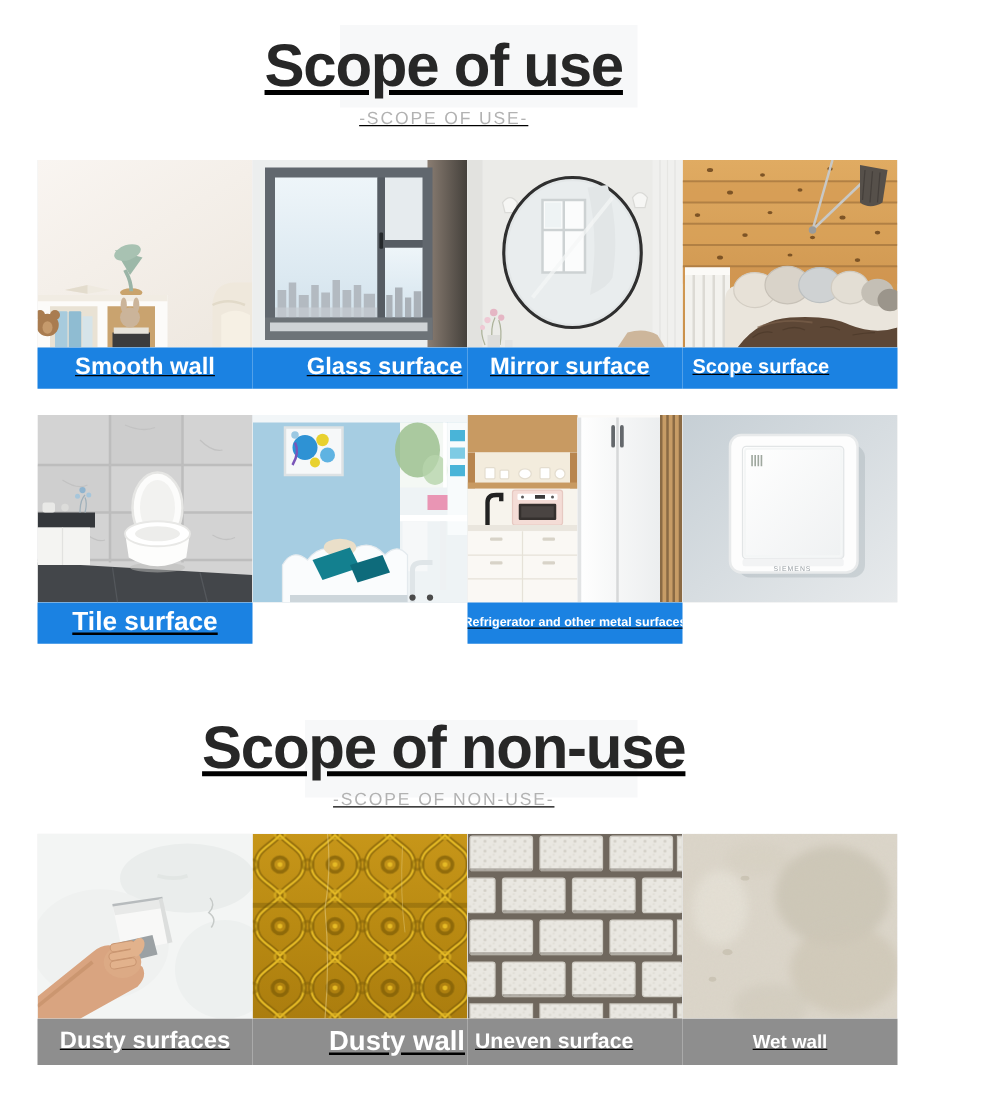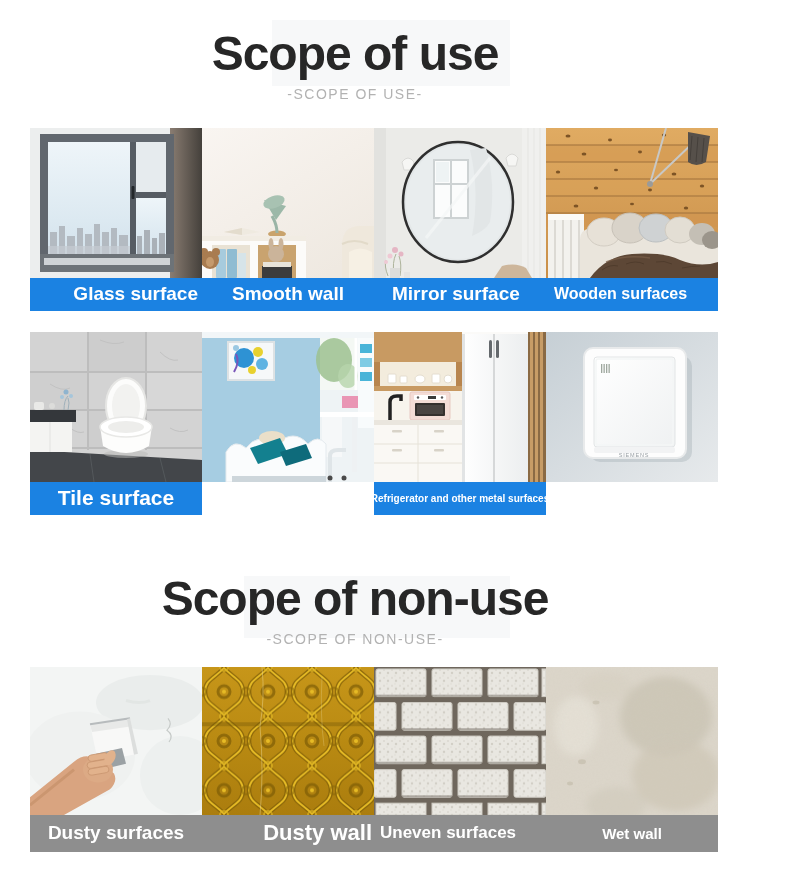--- a/index.html
+++ b/index.html
@@ -1,18 +1,18 @@
 <!DOCTYPE html>
 <html style="--accent: #1b82e2; --gray: #8e8e8e;"><head>
 <meta charset="utf-8">
 <style>
   :root{ --accent:#1b82e2; --gray:#8e8e8e; }
   html,body{margin:0;padding:0;}
   body{width:790px;height:885px;background:#ffffff;font-family:"Liberation Sans",sans-serif;overflow:hidden;}
-  .page{position:relative;width:710px;height:885px;}
+  .page{position:relative;width:710px;height:885px;text-decoration:underline;}
   .hl{position:absolute;background:#f7f8f9;z-index:0;}
   #hl1{left:272px;top:20px;width:238px;height:66px;}
   #hl2{left:244px;top:576px;width:266px;height:62px;}
   .sec-head{position:relative;text-align:center;z-index:1;}
   .sec-head h1{margin:0;font-size:48px;line-height:1.1;font-weight:bold;color:#272727;letter-spacing:-1px;}
   .sec-head .sub{margin-top:5px;font-size:14px;color:#b2b2b2;letter-spacing:1.5px;}
   #head1{padding-top:28px;}
   #head2{margin-top:58px;}
   .grid{display:grid;grid-template-columns:repeat(4,172px);justify-content:space-between;row-gap:21px;margin:0 30px;}
   #grid1{margin-top:26px;}
@@ -37,68 +37,20 @@
 
   <div class="hl" id="hl1"></div>
   <div class="hl" id="hl2"></div>
 
   <div class="sec-head" id="head1">
     <h1>Scope of use</h1>
     <div class="sub">-SCOPE OF USE-</div>
   </div>
 
   <div class="grid" id="grid1">
-
-    <div class="tile">
-      <div class="photo">
-        <svg viewBox="0 0 172 150" preserveAspectRatio="none">
-          <defs>
-            <linearGradient id="a2sky" x1="0" y1="0" x2="0" y2="1">
-                <stop offset="0" stop-color="#eef5f9"></stop>
-                <stop offset="0.7" stop-color="#dce9f1"></stop>
-                <stop offset="1" stop-color="#d3e2ec"></stop>
-              </linearGradient>
-            <linearGradient id="a2wall" x1="0" y1="0" x2="1" y2="0">
-                <stop offset="0" stop-color="#8a7d72"></stop>
-                <stop offset="1" stop-color="#44403b"></stop>
-              </linearGradient>
-          </defs>
-          <rect width="172" height="150" fill="#eceeee"></rect>
-          <rect x="140" y="0" width="32" height="150" fill="url(#a2wall)"></rect>
-          <rect x="10" y="6" width="134" height="138" fill="#61676e"></rect>
-          <rect x="18" y="14" width="82" height="112" fill="url(#a2sky)"></rect>
-          <rect x="106" y="14" width="30" height="50" fill="#e6ebee"></rect>
-          <rect x="106" y="70" width="30" height="56" fill="url(#a2sky)"></rect>
-          <g fill="#b3bac1">
-            <rect x="20" y="104" width="7" height="22"></rect>
-              <rect x="29" y="98" width="6" height="28"></rect>
-            <rect x="37" y="108" width="8" height="18"></rect>
-              <rect x="47" y="100" width="6" height="26"></rect>
-            <rect x="55" y="106" width="7" height="20"></rect>
-              <rect x="64" y="96" width="6" height="30"></rect>
-            <rect x="72" y="104" width="7" height="22"></rect>
-              <rect x="81" y="100" width="6" height="26"></rect>
-            <rect x="89" y="107" width="9" height="19"></rect>
-          </g>
-          <rect x="18" y="118" width="82" height="8" fill="#c6ccd2" opacity="0.7"></rect>
-          <g fill="#aab1b8">
-            <rect x="107" y="108" width="5" height="18"></rect>
-              <rect x="114" y="102" width="6" height="24"></rect>
-            <rect x="122" y="110" width="5" height="16"></rect>
-              <rect x="129" y="105" width="6" height="21"></rect>
-          </g>
-          <rect x="100" y="14" width="6" height="112" fill="#565c63"></rect>
-          <rect x="106" y="64" width="30" height="6" fill="#565c63"></rect>
-          <rect x="101.5" y="58" width="3" height="13" rx="1" fill="#23272b"></rect>
-          <rect x="10" y="126" width="134" height="18" fill="#6d7378"></rect>
-          <rect x="14" y="130" width="126" height="7" fill="#cfd3d6"></rect>
-        </svg>
-      </div>
-      <div class="bar fs19 right pr4">Glass surface</div>
-    </div>
 
     <div class="tile">
       <div class="photo">
         <svg viewBox="0 0 172 150" preserveAspectRatio="none">
           <defs>
               <linearGradient id="a1w" x1="0" y1="0" x2="0.7" y2="1">
                 <stop offset="0" stop-color="#f9f5f1"></stop>
                 <stop offset="1" stop-color="#efe9e1"></stop>
               </linearGradient>
             </defs>
@@ -129,20 +81,68 @@
           <circle cx="8" cy="132" r="9" fill="#a97c50"></circle>
           <ellipse cx="8" cy="134" rx="4" ry="5" fill="#c59a6c"></ellipse>
         </svg>
       </div>
       <div class="bar fs19">Smooth wall</div>
     </div>
 
     <div class="tile">
       <div class="photo">
         <svg viewBox="0 0 172 150" preserveAspectRatio="none">
+          <defs>
+            <linearGradient id="a2sky" x1="0" y1="0" x2="0" y2="1">
+                <stop offset="0" stop-color="#eef5f9"></stop>
+                <stop offset="0.7" stop-color="#dce9f1"></stop>
+                <stop offset="1" stop-color="#d3e2ec"></stop>
+              </linearGradient>
+            <linearGradient id="a2wall" x1="0" y1="0" x2="1" y2="0">
+                <stop offset="0" stop-color="#8a7d72"></stop>
+                <stop offset="1" stop-color="#44403b"></stop>
+              </linearGradient>
+          </defs>
+          <rect width="172" height="150" fill="#eceeee"></rect>
+          <rect x="140" y="0" width="32" height="150" fill="url(#a2wall)"></rect>
+          <rect x="10" y="6" width="134" height="138" fill="#61676e"></rect>
+          <rect x="18" y="14" width="82" height="112" fill="url(#a2sky)"></rect>
+          <rect x="106" y="14" width="30" height="50" fill="#e6ebee"></rect>
+          <rect x="106" y="70" width="30" height="56" fill="url(#a2sky)"></rect>
+          <g fill="#b3bac1">
+            <rect x="20" y="104" width="7" height="22"></rect>
+              <rect x="29" y="98" width="6" height="28"></rect>
+            <rect x="37" y="108" width="8" height="18"></rect>
+              <rect x="47" y="100" width="6" height="26"></rect>
+            <rect x="55" y="106" width="7" height="20"></rect>
+              <rect x="64" y="96" width="6" height="30"></rect>
+            <rect x="72" y="104" width="7" height="22"></rect>
+              <rect x="81" y="100" width="6" height="26"></rect>
+            <rect x="89" y="107" width="9" height="19"></rect>
+          </g>
+          <rect x="18" y="118" width="82" height="8" fill="#c6ccd2" opacity="0.7"></rect>
+          <g fill="#aab1b8">
+            <rect x="107" y="108" width="5" height="18"></rect>
+              <rect x="114" y="102" width="6" height="24"></rect>
+            <rect x="122" y="110" width="5" height="16"></rect>
+              <rect x="129" y="105" width="6" height="21"></rect>
+          </g>
+          <rect x="100" y="14" width="6" height="112" fill="#565c63"></rect>
+          <rect x="106" y="64" width="30" height="6" fill="#565c63"></rect>
+          <rect x="101.5" y="58" width="3" height="13" rx="1" fill="#23272b"></rect>
+          <rect x="10" y="126" width="134" height="18" fill="#6d7378"></rect>
+          <rect x="14" y="130" width="126" height="7" fill="#cfd3d6"></rect>
+        </svg>
+      </div>
+      <div class="bar fs19 right pr4">Glass surface</div>
+    </div>
+
+    <div class="tile">
+      <div class="photo">
+        <svg viewBox="0 0 172 150" preserveAspectRatio="none">
           <rect width="172" height="150" fill="#ebebe8"></rect>
           <rect width="12" height="150" fill="#e2e2df"></rect>
           <rect x="148" width="24" height="150" fill="#f0f0ee"></rect>
           <line x1="154" y1="0" x2="154" y2="150" stroke="#e4e4e1"></line>
           <line x1="160" y1="0" x2="160" y2="150" stroke="#e6e6e3"></line>
           <line x1="166" y1="0" x2="166" y2="150" stroke="#e4e4e1"></line>
           <path d="M28,34 q6,-8 12,0 l-2,8 l-8,0 Z" fill="#f6f6f4" stroke="#dadad7"></path>
           <path d="M132,30 q6,-8 12,0 l-2,8 l-8,0 Z" fill="#f6f6f4" stroke="#dadad7"></path>
           <ellipse cx="84" cy="74" rx="55" ry="60" fill="#e3e7e8" stroke="#2f2f2f" stroke-width="2.5"></ellipse>
           <ellipse cx="84" cy="74" rx="52" ry="57" fill="#e9edee"></ellipse>
@@ -235,21 +235,21 @@
           <path d="M44,150 Q60,128 86,126 Q118,124 134,132 Q154,140 172,134 L172,150 Z" fill="#5d4736"></path>
           <g stroke="#473526" stroke-width="1" opacity="0.6" fill="none">
             <path d="M56,142 q8,-6 16,-4"></path>
               <path d="M80,136 q10,-4 18,0"></path>
             <path d="M110,134 q8,-2 16,2"></path>
               <path d="M136,140 q10,-2 18,-2"></path>
           </g>
           <path d="M60,134 q20,-8 44,-4" stroke="#7a604a" stroke-width="1.5" fill="none" opacity="0.7"></path>
         </svg>
       </div>
-      <div class="bar fs16 left pl8">Wooden surfaces</div>
+      <div class="bar fs16 left pl8">Scope surface</div>
     </div>
 
     <div class="tile">
       <div class="photo">
         <svg viewBox="0 0 172 150" preserveAspectRatio="none">
           <rect width="172" height="150" fill="#d3d3d3"></rect>
           <rect x="58" y="0" width="58" height="40" fill="#cdcdcd"></rect>
           <rect x="0" y="40" width="58" height="38" fill="#cfcfcf"></rect>
           <rect x="116" y="40" width="56" height="38" fill="#d7d7d7"></rect>
           <rect x="58" y="78" width="58" height="38" fill="#cecece"></rect>
@@ -528,21 +528,21 @@
             <rect x="28" y="62" width="50" height="2"></rect>
               <rect x="84" y="62" width="50" height="2"></rect>
             <rect x="2" y="96" width="50" height="2"></rect>
               <rect x="58" y="96" width="50" height="2"></rect>
               <rect x="114" y="96" width="50" height="2"></rect>
             <rect x="28" y="130" width="50" height="2"></rect>
               <rect x="84" y="130" width="50" height="2"></rect>
           </g>
         </svg>
       </div>
-      <div class="bar fs17 left pl6">Uneven surfaces</div>
+      <div class="bar fs17 left pl6">Uneven surface</div>
     </div>
 
     <div class="tile">
       <div class="photo">
         <svg viewBox="0 0 172 150" preserveAspectRatio="none">
           <defs>
             <filter id="a12n" x="0" y="0" width="100%" height="100%">
               <feTurbulence type="fractalNoise" baseFrequency="0.55" numOctaves="2" stitchTiles="stitch" result="n"></feTurbulence>
               <feColorMatrix in="n" type="matrix" values="0 0 0 0 0.55  0 0 0 0 0.52  0 0 0 0 0.45  0 0 0 0.22 0"></feColorMatrix>
             </filter>

